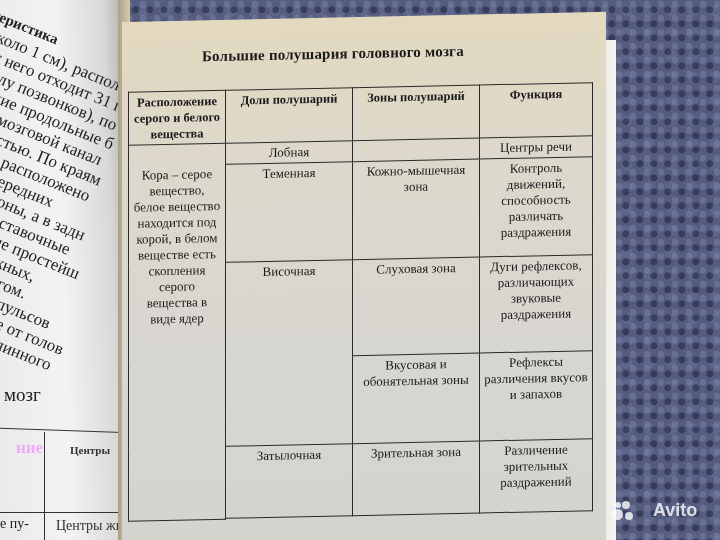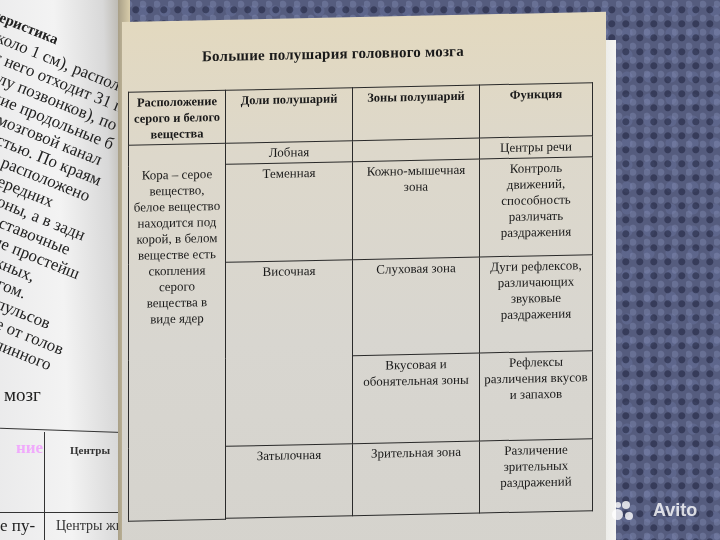--- a/index.html
+++ b/index.html
@@ -33,21 +33,21 @@
   .left-text .lt-head { font-weight:bold; font-size:15px; }
   .left-bottom {
     position:absolute; left:0; top:340px; width:130px; height:200px;
   }
   .lb-title { position:absolute; left:4px; top:44px; font-weight:normal; font-size:19px; color:#222; }
   .lb-rule { position:absolute; left:0; top:90px; width:130px; border-top:1px solid #333; transform:rotate(2deg);}
   .lb-col1 { position:absolute; left:16px; top:98px; font-weight:bold; font-size:17px; color:#f0abfc; }
   .lb-col2 { position:absolute; left:70px; top:104px; font-weight:bold; font-size:11px; color:#333; }
   .lb-vline { position:absolute; left:44px; top:92px; height:110px; border-left:1px solid #333; }
   .lb-rule2 { position:absolute; left:0; top:172px; width:130px; border-top:1px solid #333; }
-  .lb-r1c1 { position:absolute; left:0; top:176px; font-size:17px; color:#222; }
+  .lb-r1c1 { position:absolute; left:0; top:176px; font-size:14px; color:#222; }
   .lb-r1c2 { position:absolute; left:56px; top:178px; font-size:14px; color:#333; white-space:nowrap; }
   
   .spine {
     position:absolute; left:118px; top:0; width:12px; height:540px;
     background:linear-gradient(90deg,#a89f87,#d8ccaa);
   }
   
   .right-page {
     position:absolute; left:122px; top:22px; width:484px; height:540px;
     background:linear-gradient(180deg,#e3d9bf 0%,#ddd8cb 25%,#d8d6d0 60%,#d5d3cd 100%);

